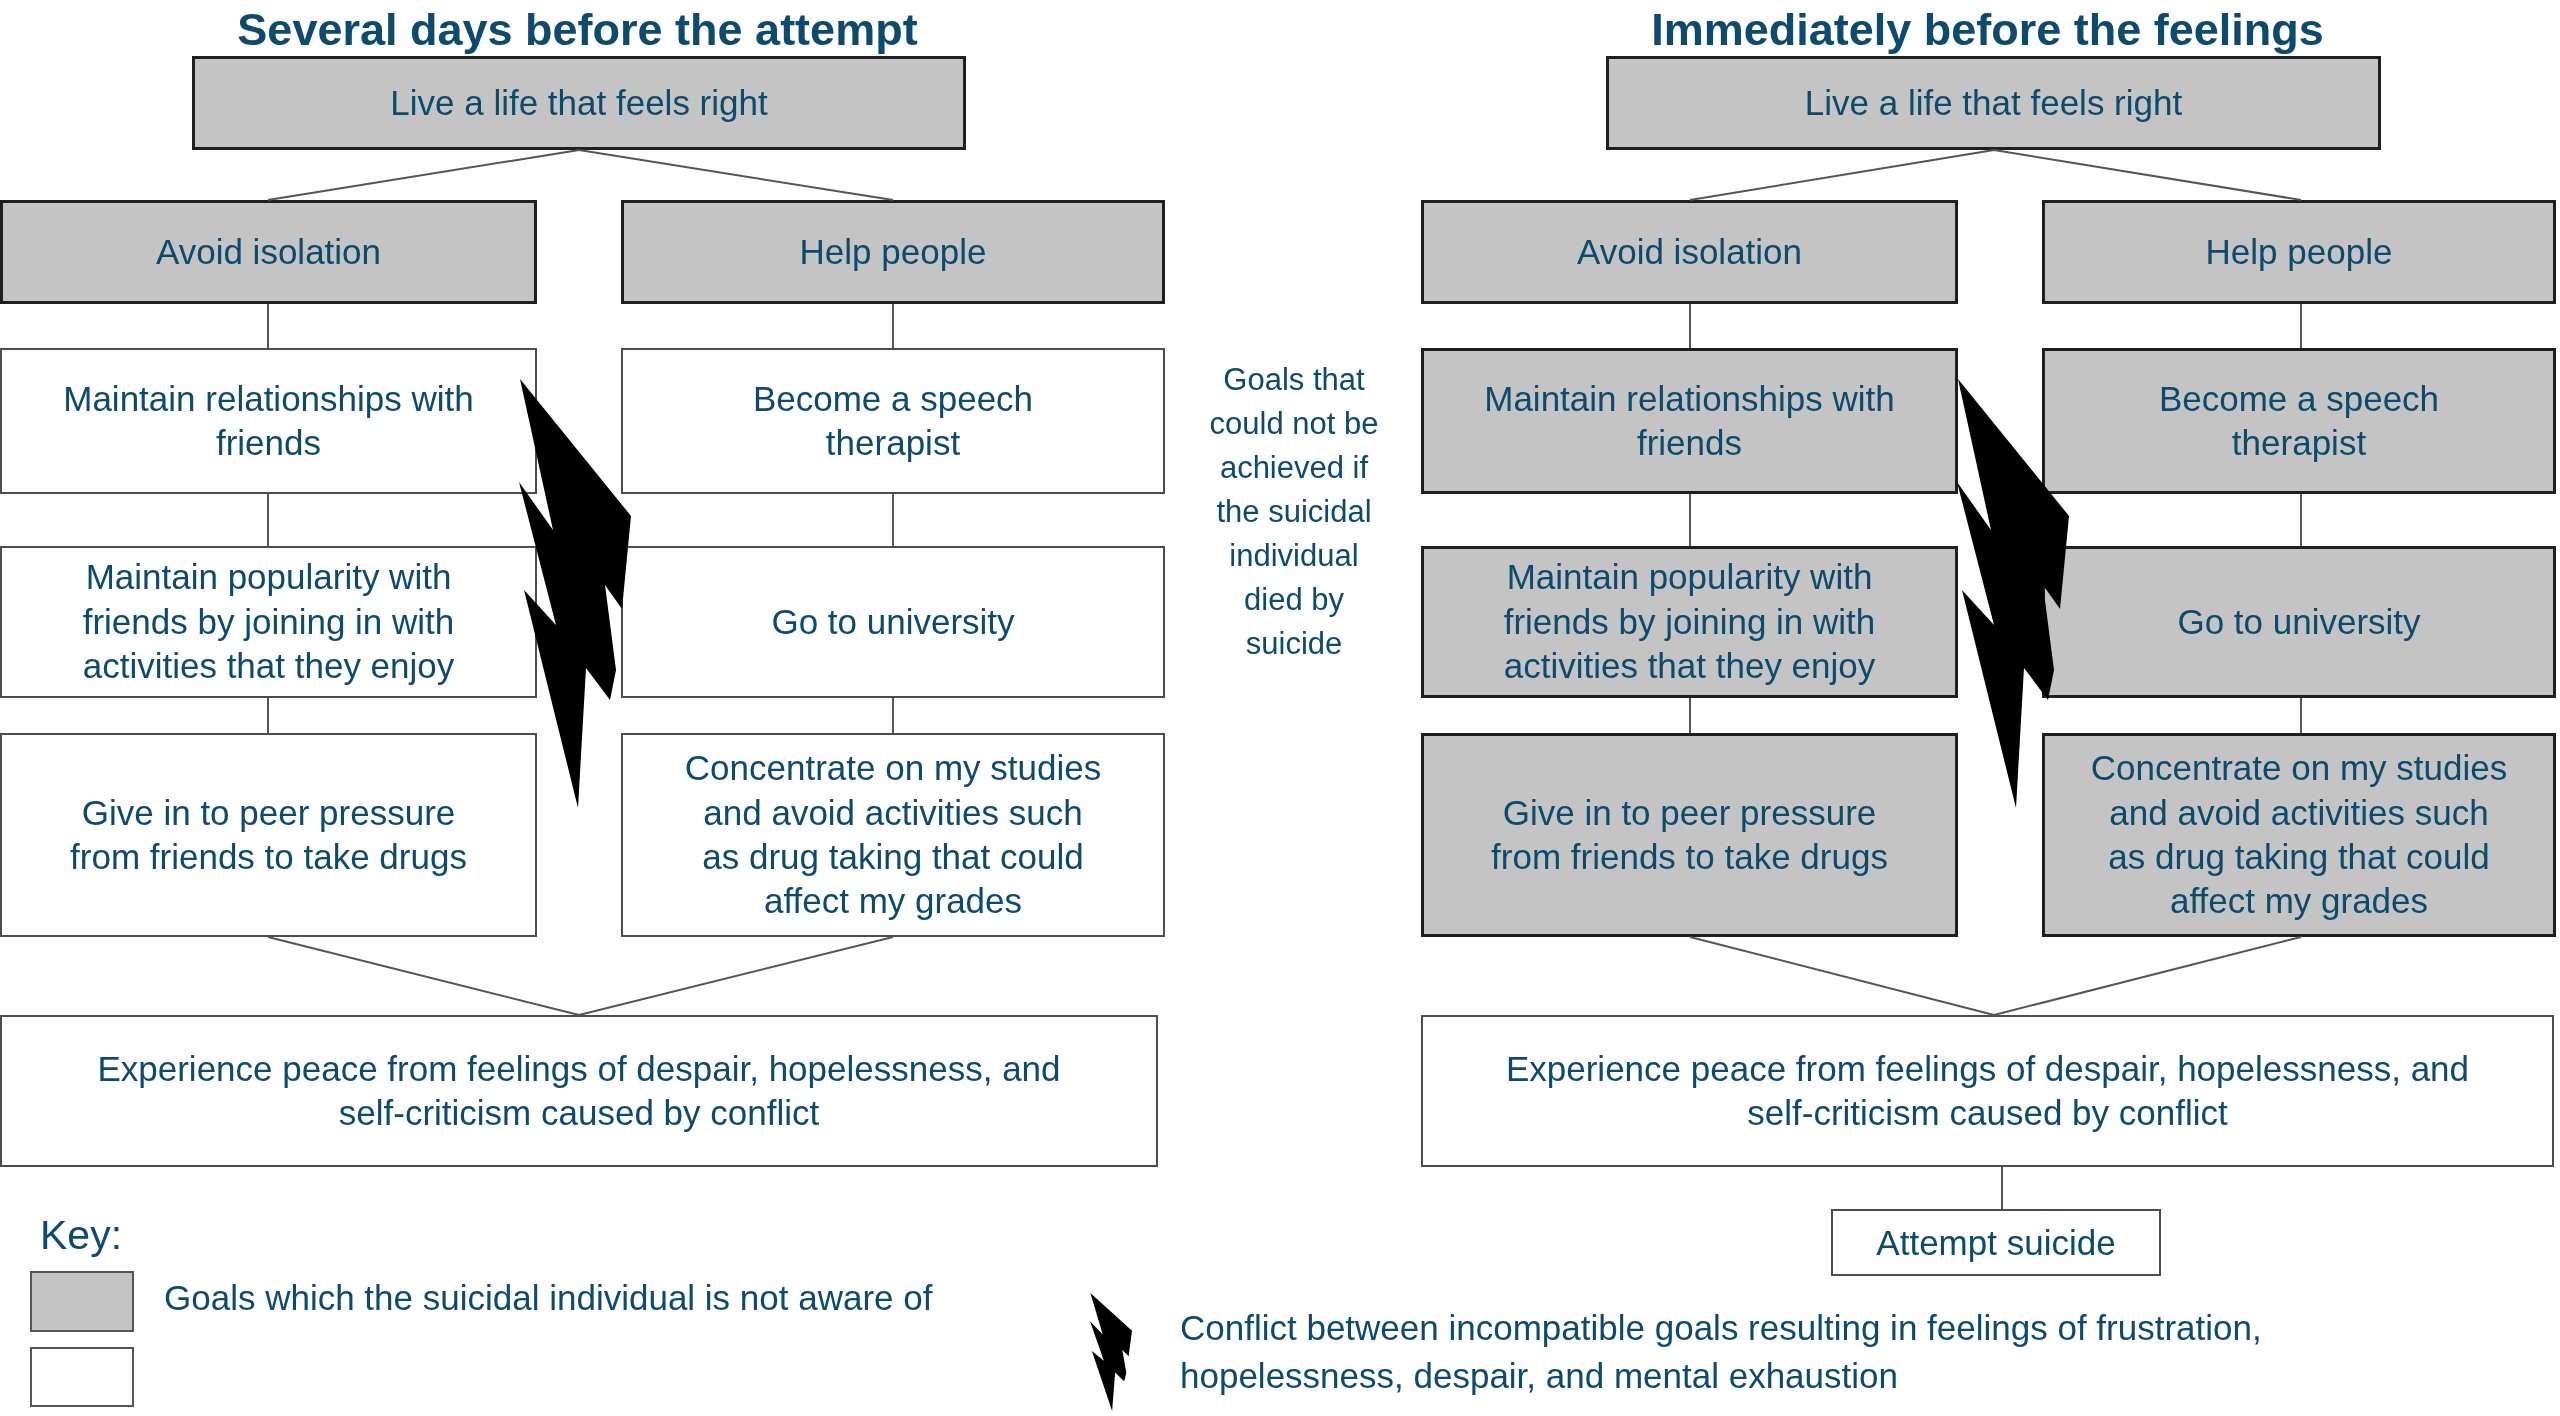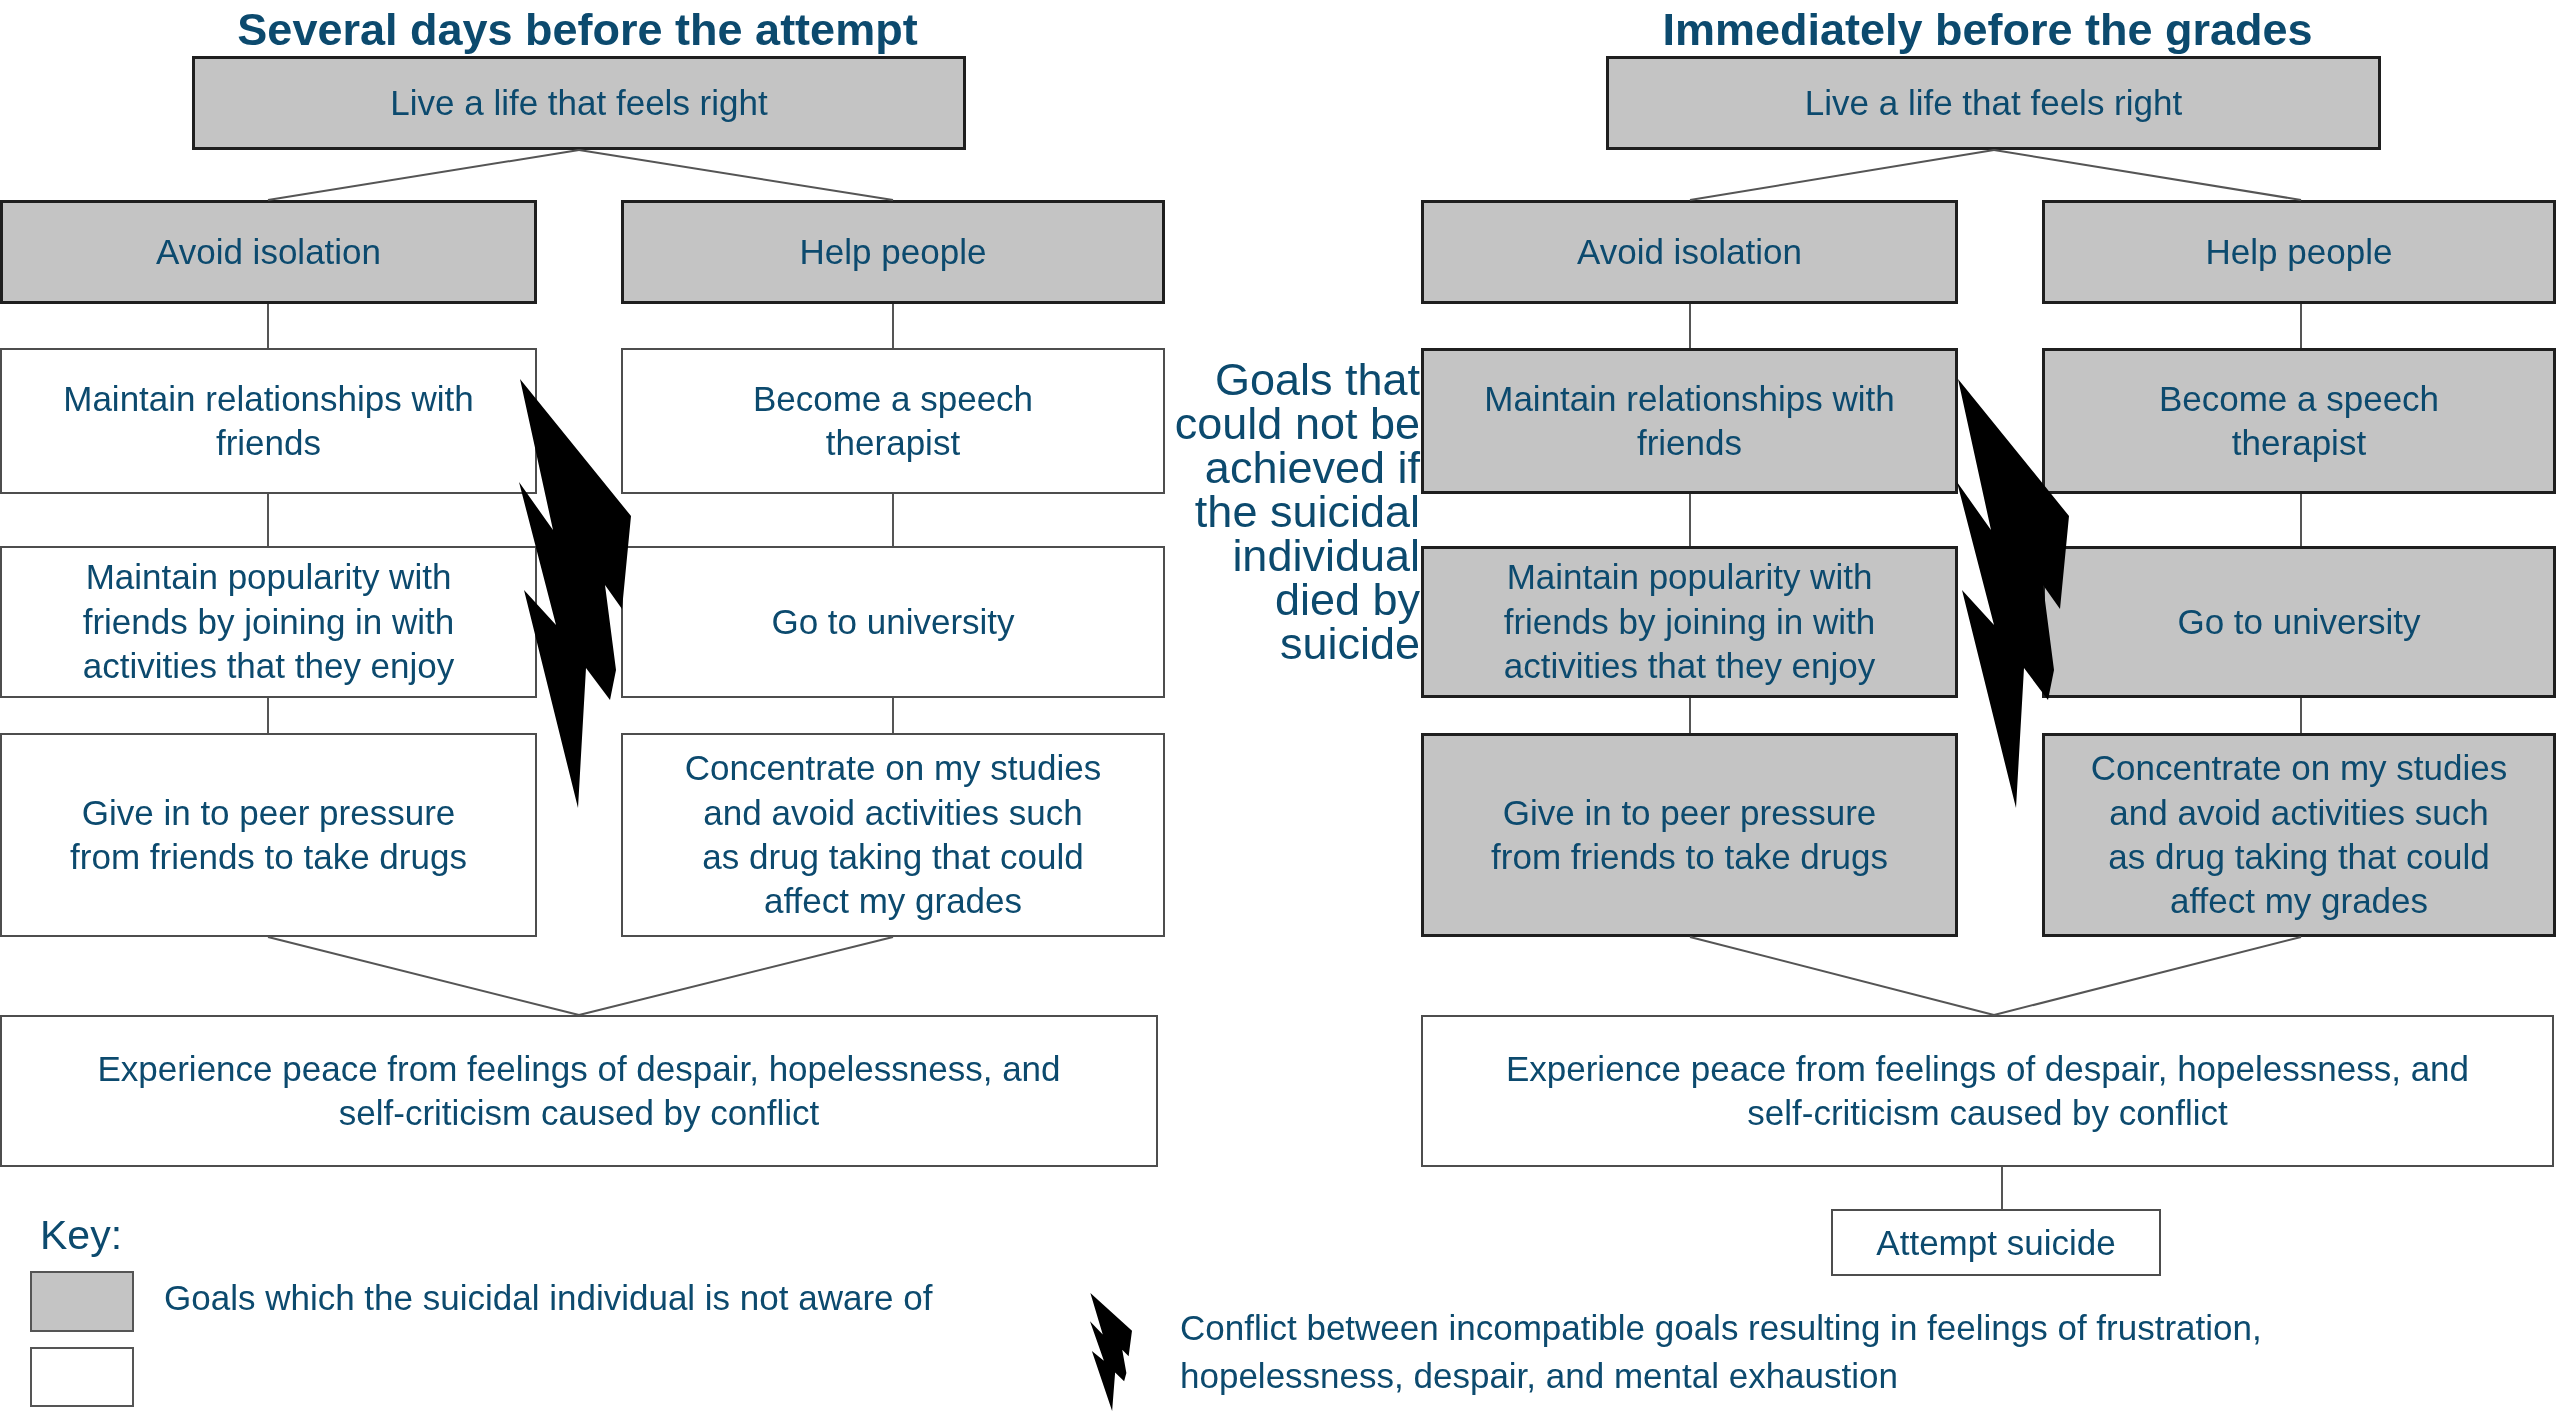--- a/index.html
+++ b/index.html
@@ -17,21 +17,21 @@
     padding:15px 14px;background:#fff;border:2px solid #4d4d4d;
   }
   .shade-grey{background:#c4c4c4;border:3px solid #1f1f1f;}
   .shade-white{background:#ffffff;border:2px solid #4d4d4d;}
   .attempt-box{
     position:absolute;box-sizing:border-box;display:flex;align-items:center;justify-content:center;
     font-size:35px;background:#fff;border:2px solid #4d4d4d;
   }
   .middle-note{
     position:absolute;left:1168px;top:358px;width:252px;
-    font-size:45px;line-height:44px;text-align:right;white-space:pre-line;
+    font-size:31px;line-height:44px;text-align:center;white-space:pre-line;
   }
   #overlay{position:absolute;left:0;top:0;pointer-events:none;}
   #overlay line{stroke:#555555;stroke-width:2;}
   .key-title{position:absolute;left:40px;top:1212px;font-size:41px;}
   .swatch{position:absolute;box-sizing:border-box;border:2px solid #555555;}
   .swatch-grey{left:30px;top:1271px;width:104px;height:61px;background:#c4c4c4;}
   .swatch-white{left:30px;top:1347px;width:104px;height:60px;background:#ffffff;}
   .key-label{position:absolute;left:164px;font-size:35px;white-space:nowrap;}
   .key-label-1{top:1278px;text-align:right;}
   .key-label-2{top:1354px;}
@@ -39,21 +39,21 @@
     position:absolute;left:1152px;top:1304px;width:1340px;
     font-size:35px;line-height:48px;white-space:pre-line;margin-left:28px;
   }
 </style>
 </head>
 <body>
 
 <div id="stage">
 
   <div class="panel-title" style="left:95px;top:4px;width:965px;">Several days before the attempt</div>
-  <div class="panel-title" style="left:1510px;top:4px;width:955px;">Immediately before the grades</div>
+  <div class="panel-title" style="left:1510px;top:4px;width:955px;">Immediately before the feelings</div>
 
   <div class="box shade-grey" style="left:192px;top:56px;width:774px;height:94px;">Live a life that feels right</div>
   <div class="box shade-grey" style="left:0px;top:200px;width:537px;height:104px;">Avoid isolation</div>
   <div class="box shade-grey" style="left:621px;top:200px;width:544px;height:104px;">Help people</div>
   <div class="box shade-white" style="left:0px;top:348px;width:537px;height:146px;">Maintain relationships with
 friends</div>
   <div class="box shade-white" style="left:621px;top:348px;width:544px;height:146px;">Become a speech
 therapist</div>
   <div class="box shade-white" style="left:0px;top:546px;width:537px;height:152px;">Maintain popularity with
 friends by joining in with

